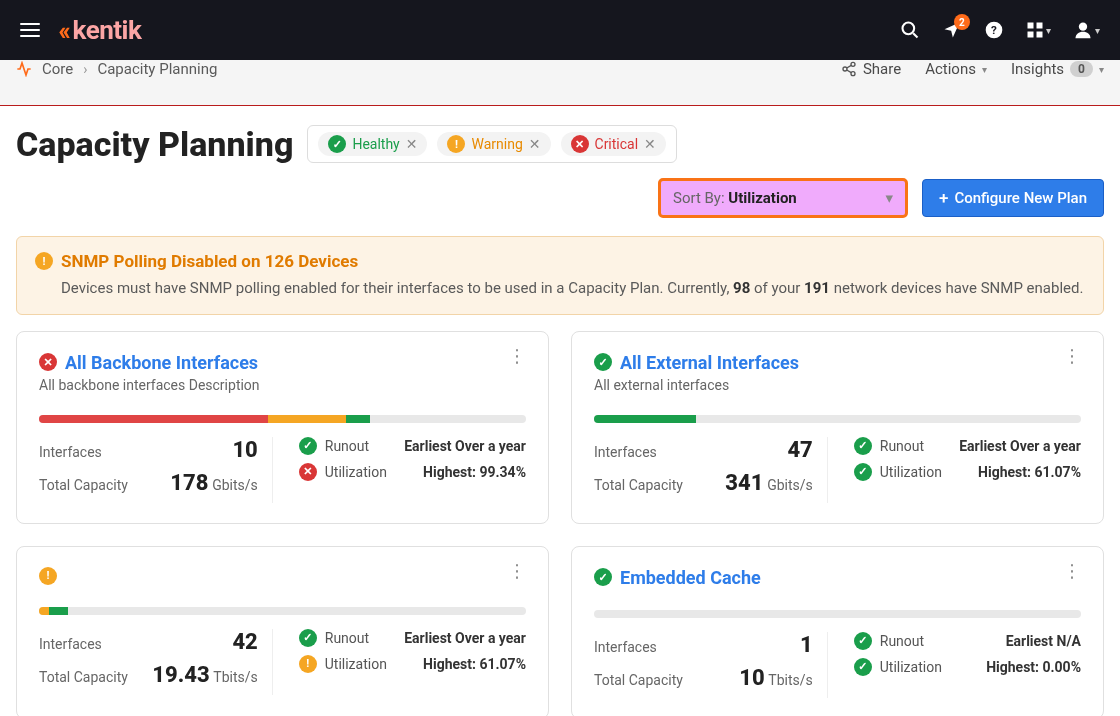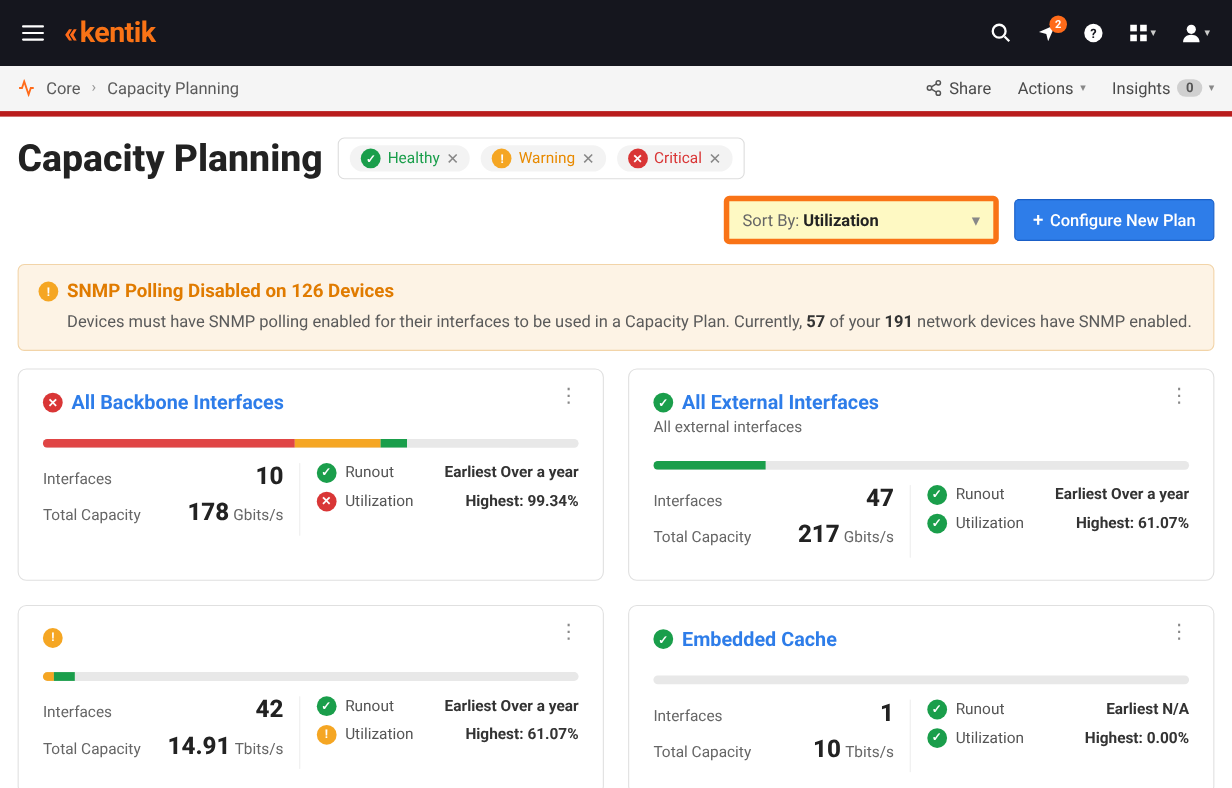--- a/index.html
+++ b/index.html
@@ -3,66 +3,66 @@
 <meta charset="utf-8">
 <style>
 *{box-sizing:border-box;margin:0;padding:0;font-family:-apple-system,BlinkMacSystemFont,"Segoe UI",Roboto,sans-serif}
 body{background:#fff;color:#222;width:1120px}
 .top-nav{background:#15161e;height:60px;display:flex;align-items:center;padding:0 20px;justify-content:space-between}
 .nav-left{display:flex;align-items:center;gap:18px}
 .hamburger{display:flex;flex-direction:column;gap:4px;cursor:pointer}
 .hamburger span{width:20px;height:2px;background:#fff;border-radius:1px}
 .logo{display:flex;align-items:center;gap:6px}
 .logo-mark{color:#ff6b1a;font-size:26px;font-weight:900;letter-spacing:-4px}
-.logo-text{color:#f97316;font-size:26px;font-weight:700;letter-spacing:-0.5px}
+.logo-text{color:#fca5a5;font-size:26px;font-weight:700;letter-spacing:-0.5px}
 .nav-right{display:flex;align-items:center;gap:22px}
 .nav-icon{color:#fff;cursor:pointer;position:relative;display:flex;align-items:center}
 .notif-badge{position:absolute;top:-6px;right:-8px;background:#ff6b1a;color:#fff;border-radius:50%;width:16px;height:16px;font-size:10px;display:flex;align-items:center;justify-content:center;font-weight:700}
 .caret-sm{font-size:10px;color:#ccc;margin-left:2px}
-.breadcrumb-bar{background:#f5f5f5;border-bottom:5px solid #b91c1c;height:46px;display:flex;align-items:flex-end;padding:12px 16px;justify-content:space-between}
+.breadcrumb-bar{background:#f5f5f5;border-bottom:1px solid #b91c1c;height:46px;display:flex;align-items:flex-start;padding:0 16px;justify-content:space-between}
 .bc-left{display:flex;align-items:center;gap:10px}
 .bc-icon{color:#ff6b1a;font-size:14px}
 .bc-item{color:#5a5a5a;font-size:15px}
 .bc-sep{color:#999;font-size:14px}
 .bc-right{display:flex;align-items:center;gap:24px}
 .bc-action{display:flex;align-items:center;gap:6px;color:#4a4a4a;font-size:15px;cursor:pointer}
 .pill-count{background:#d0d0d0;color:#555;border-radius:10px;padding:1px 8px;font-size:12px;font-weight:700}
 .page-header{padding:18px 16px 12px;display:flex;align-items:center;gap:14px;flex-wrap:wrap}
 .page-title{font-size:34px;font-weight:800;color:#222}
 .filter-pills{border:1px solid #ddd;border-radius:6px;padding:6px 10px;display:flex;gap:10px;background:#fff}
 .pill{display:flex;align-items:center;gap:6px;background:#f3f3f3;border-radius:14px;padding:3px 10px;font-size:14px}
 .pill .x{color:#888;cursor:pointer;font-size:14px}
 .pill.healthy{color:#1a9e4b}
 .pill.warning{color:#e88a00}
 .pill.critical{color:#d93636}
 .status-dot{width:18px;height:18px;border-radius:50%;display:inline-flex;align-items:center;justify-content:center;color:#fff;font-size:11px;font-weight:700}
 .sd-green{background:#1a9e4b}
 .sd-orange{background:#f5a623}
 .sd-red{background:#d93636}
-.sort-sel{border:5px solid #f97316;border-radius:5px;padding:8px 36px 8px 12px;font-size:15px;background:#fef9c3;cursor:pointer;position:relative;min-width:250px}
+.sort-sel{border:3px solid #f97316;border-radius:5px;padding:8px 36px 8px 12px;font-size:15px;background:#f0abfc;cursor:pointer;position:relative;min-width:250px}
 .sort-sel::after{content:"▾";position:absolute;right:12px;color:#888}
 .cfg-btn{background:#2e7de9;color:#fff;border:1px solid #1a5fc7;border-radius:4px;padding:8px 16px;font-size:15px;cursor:pointer;display:flex;align-items:center;gap:6px;font-weight:500}
 .header-right{margin-left:auto;display:flex;gap:14px;align-items:center}
 .alert-box{margin:6px 16px 16px;border:1px solid #f2d4a8;background:#fdf3e5;border-radius:6px;padding:14px 18px}
 .alert-title{color:#e07b00;font-size:17px;font-weight:700;display:flex;align-items:center;gap:8px;margin-bottom:6px}
 .alert-body{color:#5a5a5a;font-size:15px;line-height:1.5;padding-left:26px}
 .alert-body b{color:#333;font-weight:700}
 .cards{display:grid;grid-template-columns:1fr 1fr;gap:22px;padding:0 16px 20px}
 .card{border:1px solid #e0e0e0;border-radius:8px;padding:20px 22px;background:#fff}
 .card-head{display:flex;justify-content:space-between;align-items:flex-start}
 .card-title-row{display:flex;align-items:center;gap:8px}
 .card-title{color:#2e7de9;font-size:18px;font-weight:700;cursor:pointer}
 .card-desc{color:#666;font-size:14px;margin-top:4px}
 .kebab{color:#888;cursor:pointer;font-size:18px;line-height:0.4}
 .pbar{margin-top:22px;height:8px;background:#e8e8e8;border-radius:4px;display:flex;overflow:hidden}
 .pseg{height:100%}
 .pseg.red{background:#e04545}
 .pseg.orange{background:#f5a623}
 .pseg.green{background:#1a9e4b}
-.card-stats{display:flex;margin-top:14px;gap:1px}
+.card-stats{display:flex;margin-top:14px;gap:12px}
 .stat-left{flex:0 0 48%;border-right:1px solid #eee;padding-right:14px}
 .stat-right{flex:1;padding-left:14px}
 .stat-row{display:flex;justify-content:space-between;align-items:baseline;margin-bottom:8px}
 .stat-label{color:#666;font-size:14px}
 .stat-val{font-size:15px}
 .stat-val .big{font-size:22px;font-weight:800}
 .stat-val .unit{color:#666;font-size:14px}
 .sr-row{display:flex;align-items:center;gap:8px;margin-bottom:8px;justify-content:space-between}
 .sr-left{display:flex;align-items:center;gap:8px}
 .sr-label{color:#555;font-size:14px}
@@ -184,32 +184,33 @@
     </button>
   </div>
 </div>
 
 <div class="alert-box">
   <div class="alert-title">
     <span class="status-dot sd-orange">!</span>
     <span>SNMP Polling Disabled on 126 Devices</span>
   </div>
   <div class="alert-body">
-    <span>Devices must have SNMP polling enabled for their interfaces to be used in a Capacity Plan. Currently, </span><b>57</b><span> of your </span><b>191</b><span> network devices have SNMP enabled.</span>
+    <span>Devices must have SNMP polling enabled for their interfaces to be used in a Capacity Plan. Currently, </span><b>98</b><span> of your </span><b>191</b><span> network devices have SNMP enabled.</span>
   </div>
 </div>
 
 <div class="cards" id="cards">
   <div class="card">
     <div class="card-head">
       <div>
         <div class="card-title-row">
           <span class="status-dot sd-red">✕</span>
           <a class="card-title">All Backbone Interfaces</a>
         </div>
+        <div class="card-desc">All backbone interfaces Description</div>
       </div>
       <div class="kebab">⋮</div>
     </div>
     <div class="pbar">
         <div class="pseg red" style="width:47%"></div>
         <div class="pseg orange" style="width:16%"></div>
         <div class="pseg green" style="width:5%"></div>
       </div>
     <div class="card-stats">
       <div class="stat-left">
@@ -255,21 +256,21 @@
         <div class="pseg green" style="width:21%"></div>
       </div>
     <div class="card-stats">
       <div class="stat-left">
         <div class="stat-row">
           <span class="stat-label">Interfaces</span>
           <span class="stat-val"><span class="big">47</span></span>
         </div>
         <div class="stat-row">
           <span class="stat-label">Total Capacity</span>
-          <span class="stat-val"><span class="big">217</span> <span class="unit">Gbits/s</span></span>
+          <span class="stat-val"><span class="big">341</span> <span class="unit">Gbits/s</span></span>
         </div>
       </div>
       <div class="stat-right">
         <div class="sr-row">
           <div class="sr-left">
               <span class="status-dot sd-green">✓</span>
               <span class="sr-label">Runout</span>
             </div>
           <span class="sr-val">Earliest Over a year</span>
         </div>
@@ -298,21 +299,21 @@
         <div class="pseg green" style="width:4%"></div>
       </div>
     <div class="card-stats">
       <div class="stat-left">
         <div class="stat-row">
           <span class="stat-label">Interfaces</span>
           <span class="stat-val"><span class="big">42</span></span>
         </div>
         <div class="stat-row">
           <span class="stat-label">Total Capacity</span>
-          <span class="stat-val"><span class="big">14.91</span> <span class="unit">Tbits/s</span></span>
+          <span class="stat-val"><span class="big">19.43</span> <span class="unit">Tbits/s</span></span>
         </div>
       </div>
       <div class="stat-right">
         <div class="sr-row">
           <div class="sr-left">
               <span class="status-dot sd-green">✓</span>
               <span class="sr-label">Runout</span>
             </div>
           <span class="sr-val">Earliest Over a year</span>
         </div>

